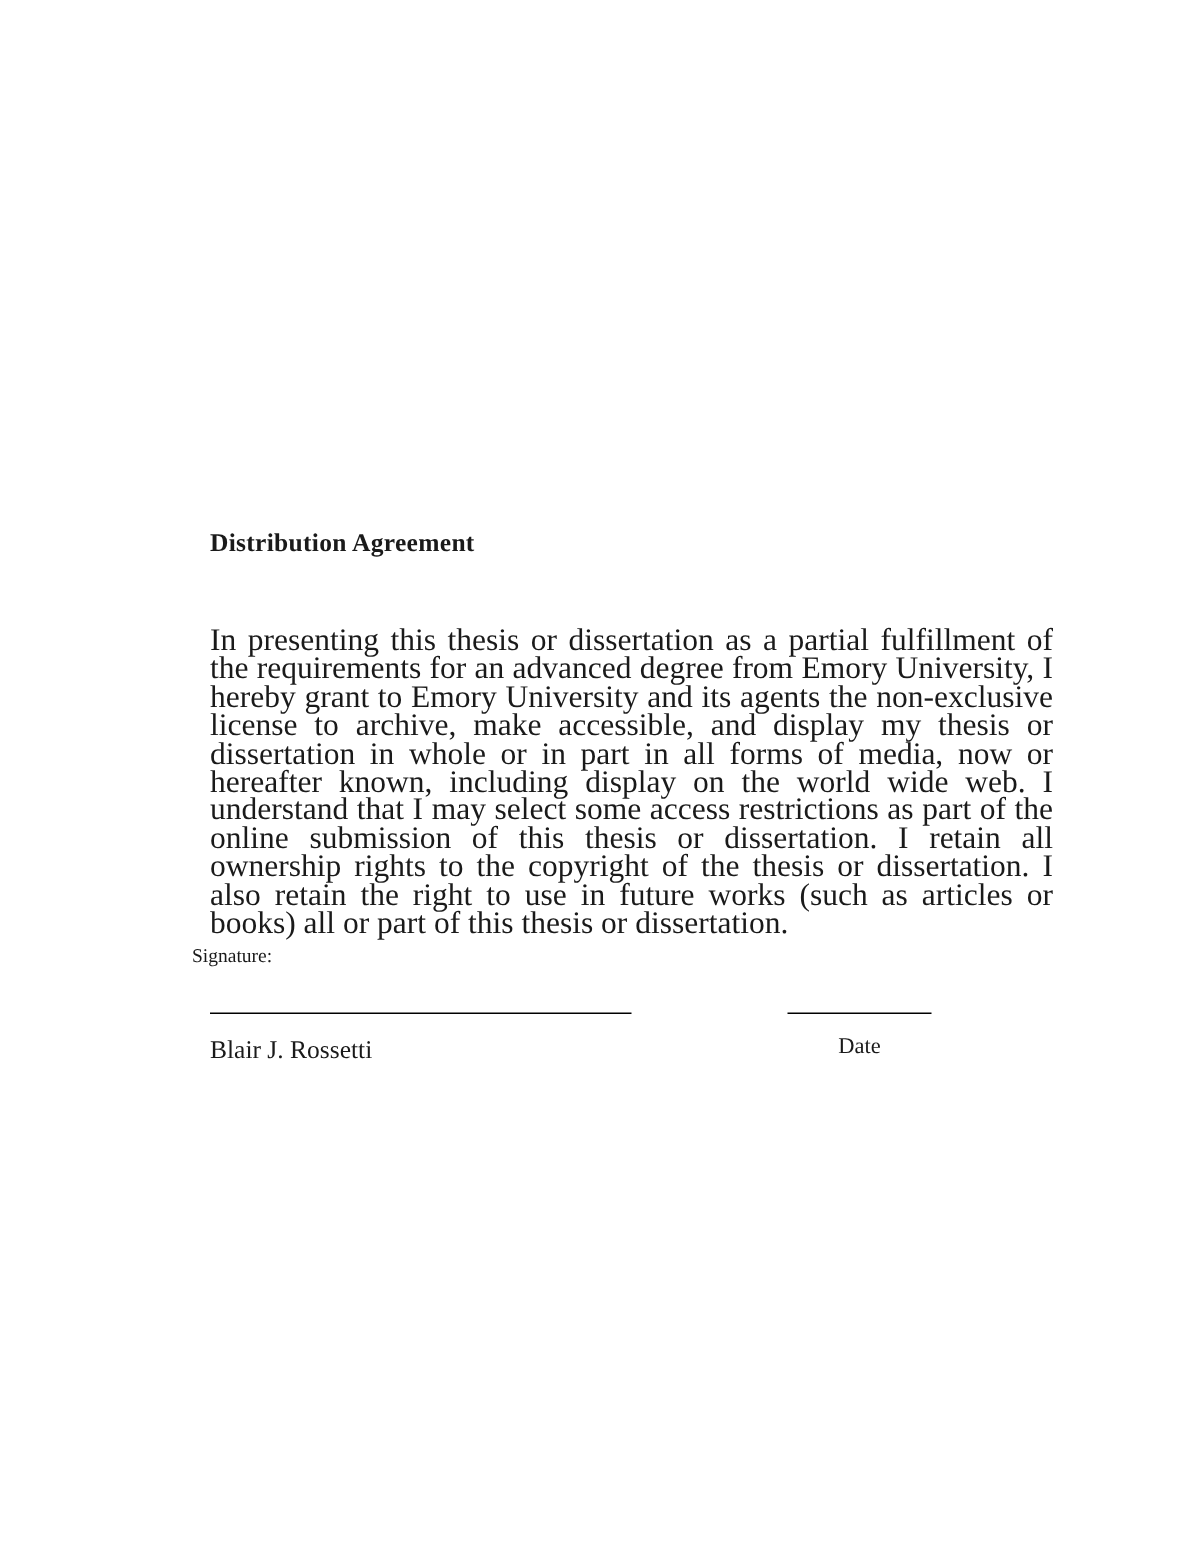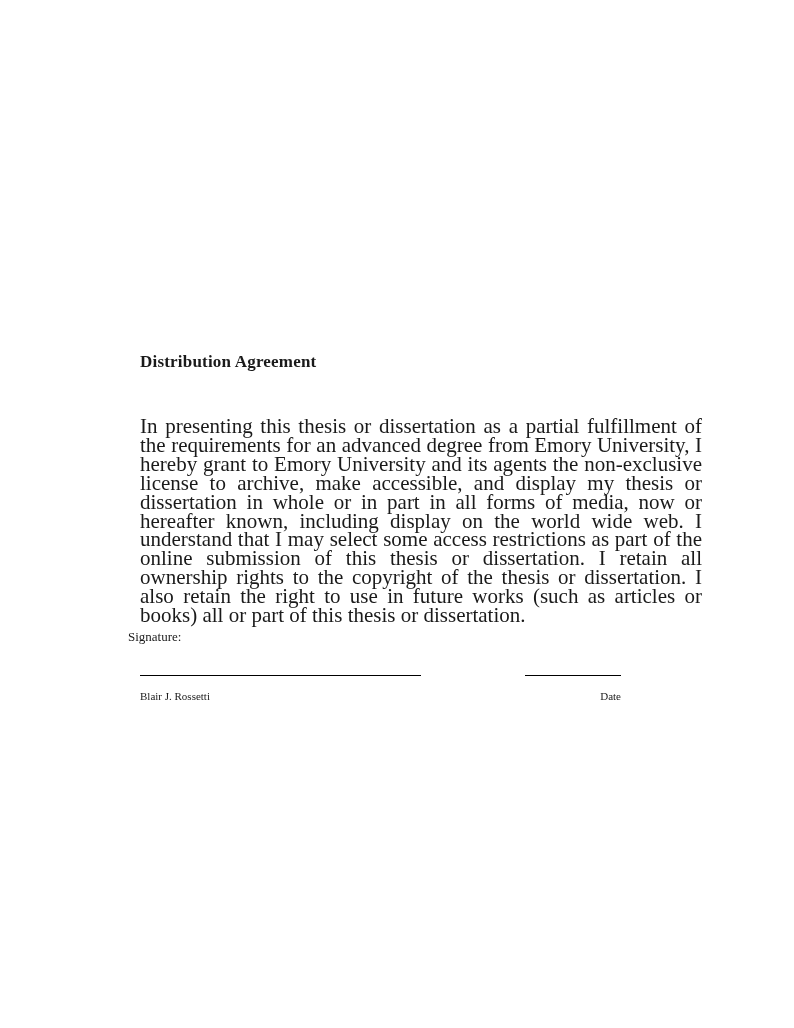--- a/index.html
+++ b/index.html
@@ -42,30 +42,30 @@
     position: absolute;
     top: 675px;
     border-top: 1.5px solid #000000;
   }
   .rule.signature-rule { left: 140px; width: 281px; }
   .rule.date-rule      { left: 525px; width: 96px; }
   .signatory-name {
     position: absolute;
     left: 140px;
     top: 690px;
-    font-size: 11px;
+    font-size: 17px;
     white-space: nowrap;
   }
   .date-label {
     position: absolute;
     left: 525px;
     top: 690px;
     width: 96px;
-    font-size: 11px;
-    text-align: right;
+    font-size: 15px;
+    text-align: center;
   }
 </style>
 </head>
 <body>
 
 <div class="page">
 
   <h1 class="doc-title">Distribution Agreement</h1>
 
   <p class="doc-paragraph">In presenting this thesis or dissertation as a partial fulfillment of the requirements for an advanced degree from Emory University, I hereby grant to Emory University and its agents the non-exclusive license to archive, make accessible, and display my thesis or dissertation in whole or in part in all forms of media, now or hereafter known, including display on the world wide web. I understand that I may select some access restrictions as part of the online submission of this thesis or dissertation.  I retain all ownership rights to the copyright of the thesis or dissertation.  I also retain the right to use in future works (such as articles or books) all or part of this thesis or dissertation.</p>

